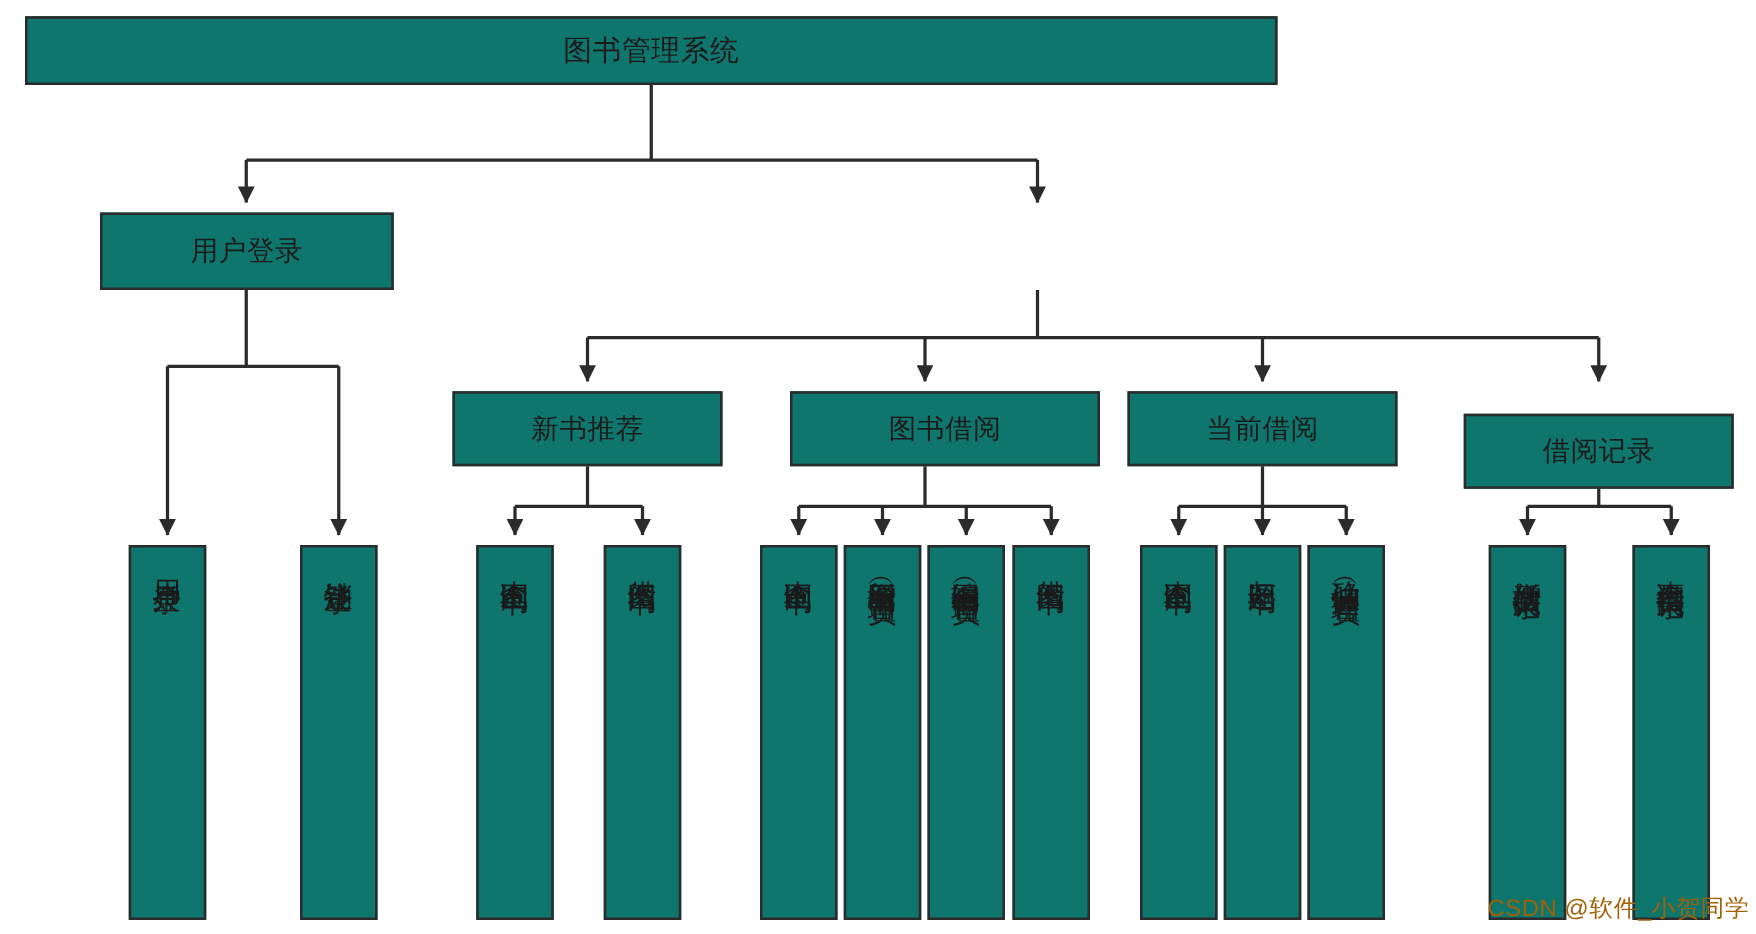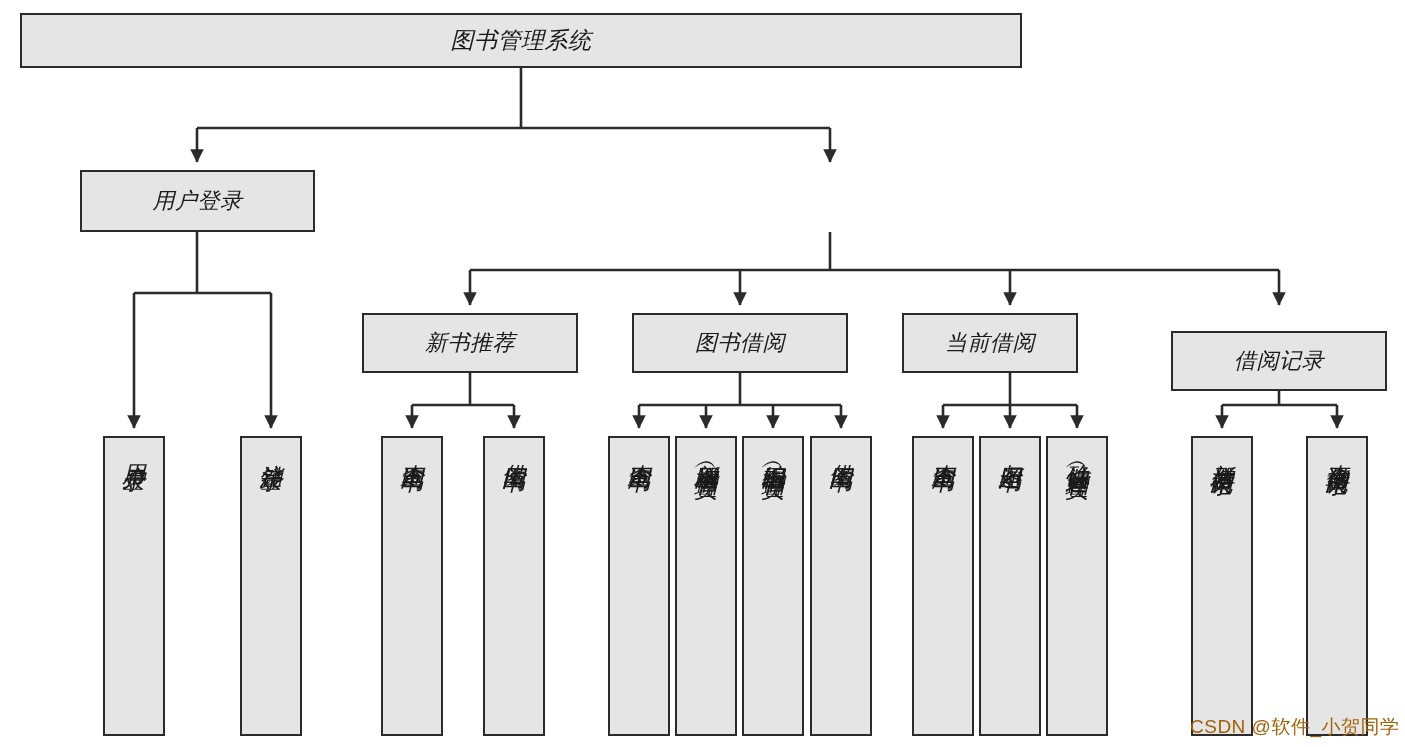--- a/index.html
+++ b/index.html
@@ -21,27 +21,26 @@
     position: absolute;
     left: 0;
     top: 0;
     width: 1405px;
     height: 747px;
     pointer-events: none;
   }
   .node {
     position: absolute;
     box-sizing: border-box;
-    background: #e5e5e5;
+    background: #0f766e;
     border: 2.5px solid #2b2b2b;
     display: flex;
     align-items: center;
     justify-content: center;
     color: #1a1a1a;
-    font-style: italic;
   }
   .node.h {
     
   }
   .node .lbl {
     display: block;
     font-size: 22px;
     line-height: 1.15;
     letter-spacing: 0.5px;
     white-space: nowrap;
@@ -130,25 +129,25 @@
 
   <div class="node h" style="left:80px; top:170px; width:235px; height:62px;">
     <span class="lbl">用户登录</span>
   </div>
 
 
   <div class="node h" style="left:362px; top:313px; width:216px; height:60px;">
     <span class="lbl">新书推荐</span>
   </div>
 
-  <div class="node h" style="left:632px; top:313px; width:216px; height:60px;">
+  <div class="node h" style="left:632px; top:313px; width:248px; height:60px;">
     <span class="lbl">图书借阅</span>
   </div>
 
-  <div class="node h" style="left:902px; top:313px; width:176px; height:60px;">
+  <div class="node h" style="left:902px; top:313px; width:216px; height:60px;">
     <span class="lbl">当前借阅</span>
   </div>
 
   <div class="node h" style="left:1171px; top:331px; width:216px; height:60px;">
     <span class="lbl">借阅记录</span>
   </div>
 
   <div class="node leaf" style="left:103px; top:436px; width:62px; height:300px;">
     <span class="lbl">用户登录</span>
   </div>

